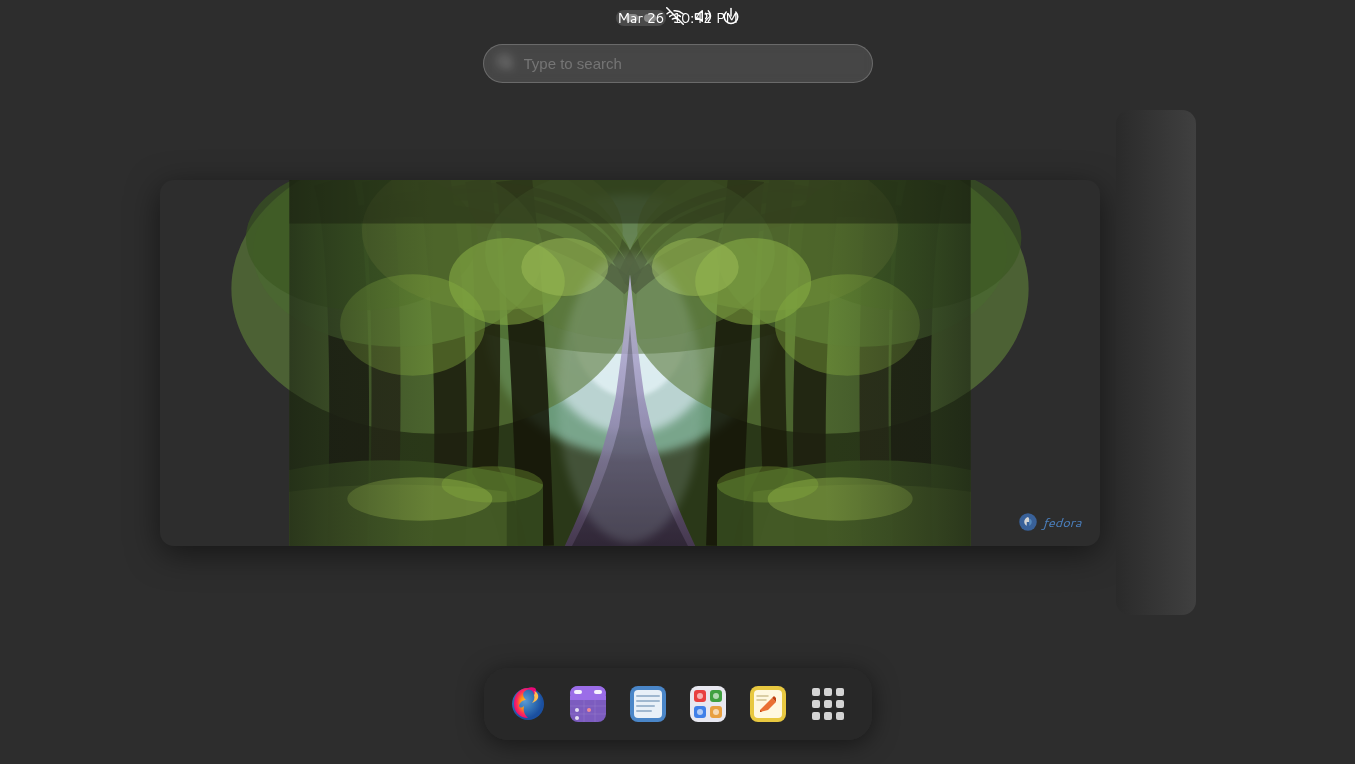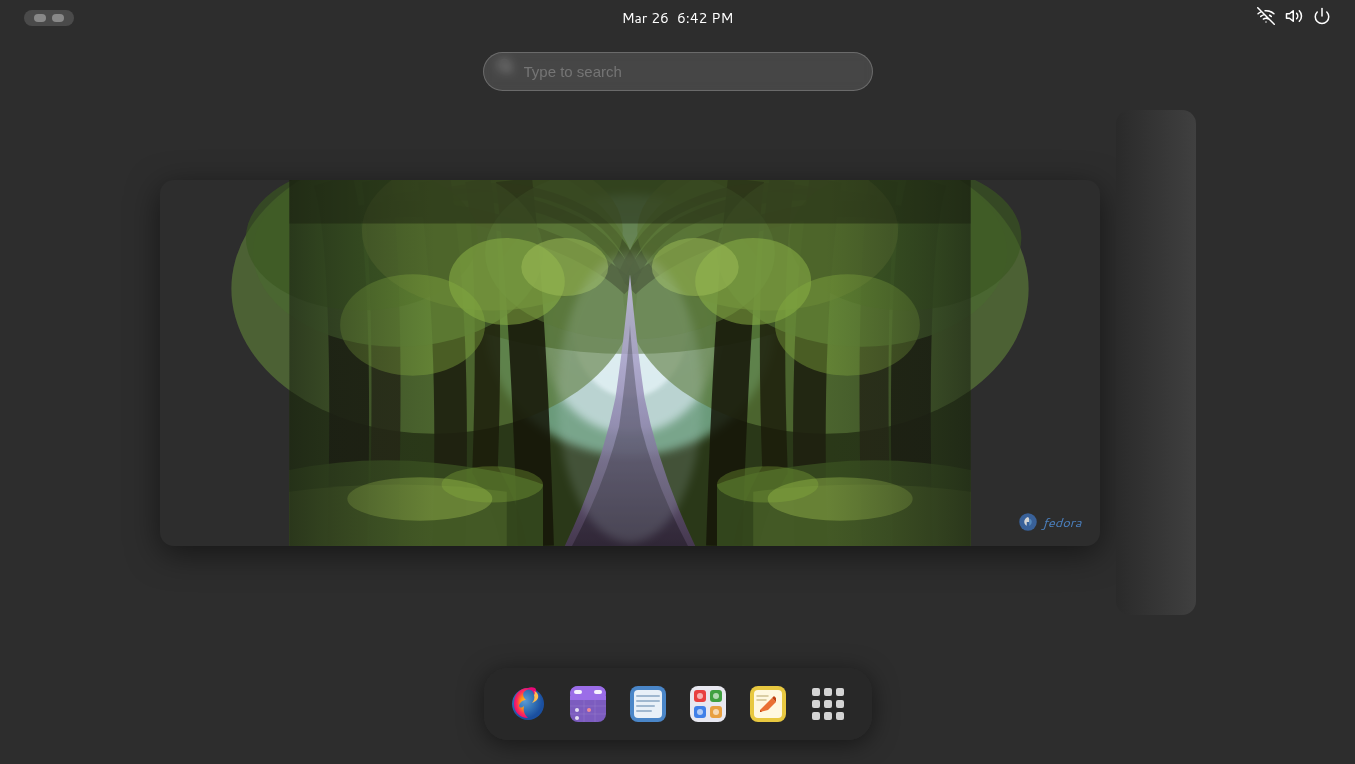--- a/index.html
+++ b/index.html
@@ -15,21 +15,21 @@
 
     
     #topbar {
       position: absolute;
       top: 0;
       left: 0;
       right: 0;
       height: 36px;
       display: flex;
       align-items: center;
-      justify-content: space-between;
+      justify-content: center;
       padding: 0 24px;
       z-index: 10;
     }
 
     #window-controls {
       display: flex;
       align-items: center;
       background: #4a4a4a;
       border-radius: 12px;
       padding: 4px 10px;
@@ -79,21 +79,20 @@
     #search-bar {
       width: 100%;
       background: rgba(255,255,255,0.12);
       border: 1px solid rgba(255,255,255,0.2);
       border-radius: 24px;
       padding: 10px 18px 10px 40px;
       color: rgba(255,255,255,0.6);
       font-size: 15px;
       outline: none;
       backdrop-filter: blur(4px);
-      margin-top: 8px;
     }
 
     #search-icon-wrapper {
       position: absolute;
       left: 14px;
       top: 50%;
       transform: translateY(-50%);
       color: rgba(255,255,255,0.5);
       font-size: 15px;
       pointer-events: none;
@@ -207,21 +206,21 @@
 <body>
 
 <div id="topbar">
   <div id="window-controls">
     <div class="window-dot"></div>
     <div class="window-dot"></div>
   </div>
 
   <div id="clock">
     <span>Mar 26</span>
-    <span>6:42 PM</span>
+    <span>10:42 PM</span>
   </div>
 
   <div id="system-tray">
 
     <span class="tray-icon">
       <svg width="18" height="18" viewBox="0 0 24 24" fill="white" xmlns="http://www.w3.org/2000/svg">
         <path d="M1 1l22 22M16.72 11.06A10.94 10.94 0 0 1 19 12.55M5 12.55a10.94 10.94 0 0 1 5.17-2.39M10.71 5.05A16 16 0 0 1 22.56 9M1.42 9a15.91 15.91 0 0 1 4.7-2.88M8.53 16.11a6 6 0 0 1 6.95 0M12 20h.01" stroke="white" stroke-width="2" stroke-linecap="round" stroke-linejoin="round" fill="none"></path>
       </svg>
     </span>
 

